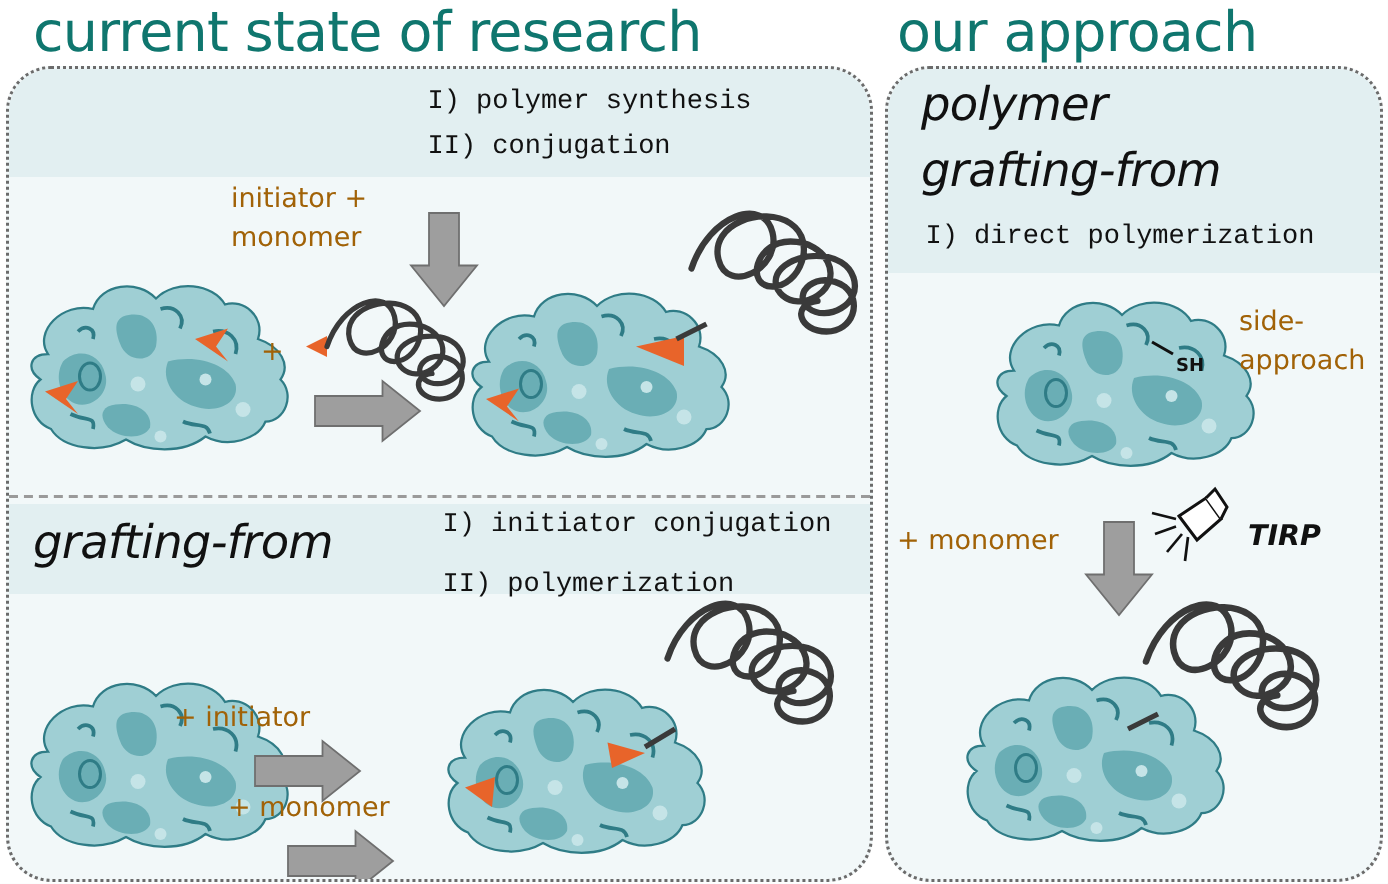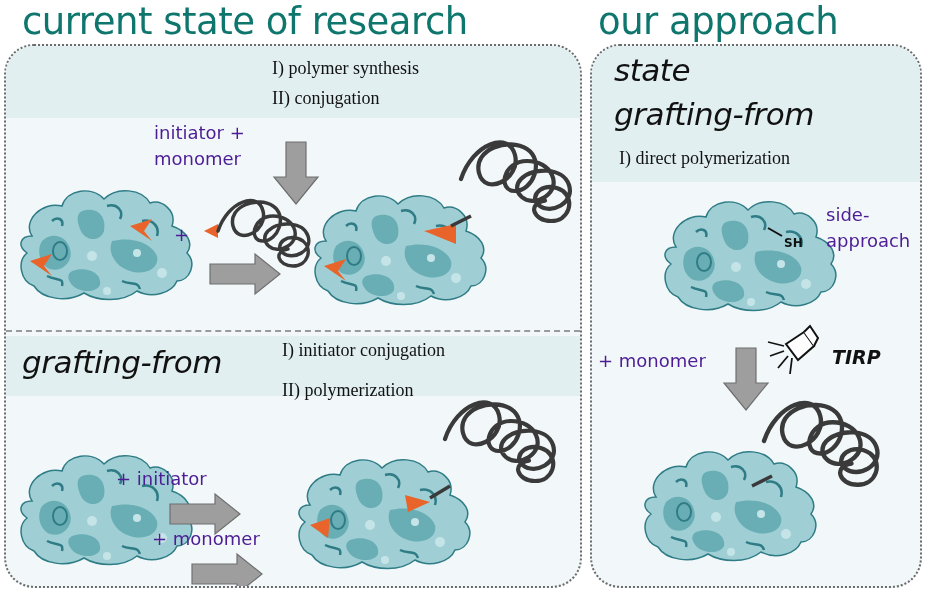--- a/index.html
+++ b/index.html
@@ -2,22 +2,22 @@
 <html><head>
 <meta charset="utf-8">
 <style>
   html, body { margin:0; padding:0; background:#ffffff; }
   body { width:925px; height:589px; position:relative; overflow:hidden; font-family:"DejaVu Sans", sans-serif; color:#111; }
   .abs { position:absolute; }
   .section-title { font-family:"DejaVu Sans", sans-serif; font-weight:normal; font-size:37px; letter-spacing:-0.5px; color:#0f766e; white-space:nowrap; }
   .panel { position:absolute; border:2px dotted #6b6b6b; border-radius:30px; background:#f2f8f9; overflow:hidden; }
   .band { position:absolute; left:0; right:0; background:#e2eff1; }
   .method { font-family:"DejaVu Sans", sans-serif; font-style:italic; font-size:31px; color:#111; white-space:nowrap; letter-spacing:-0.5px; }
-  .step { font-family:Liberation Serif, serif; font-size:18px; color:#111; white-space:nowrap; line-height:28px; }
-  .label { font-family:"DejaVu Sans", sans-serif; font-size:18px; color:#4c1d95; white-space:nowrap; line-height:26px; }
+  .step { font-family:Liberation Mono, monospace; font-size:18px; color:#111; white-space:nowrap; line-height:28px;margin-left:13px; }
+  .label { font-family:"DejaVu Sans", sans-serif; font-size:18px; color:#a16207; white-space:nowrap; line-height:26px; }
   .divider { position:absolute; left:0; right:0; border-top:2px dashed #9a9a9a; }
   svg { position:absolute; overflow:visible; }
 </style>
 </head>
 <body>
 
 <svg width="0" height="0" style="position:absolute">
   <defs>
     <g id="protein">
       <path d="M20,55 C10,40 30,20 50,25 C55,8 80,5 92,18 C105,5 130,8 138,22 C150,18 165,30 160,45 C175,50 182,62 175,72 C185,82 178,100 165,100 C160,112 140,118 125,110 C110,122 85,120 72,112 C55,122 30,118 22,105 C8,100 5,80 15,72 C5,65 8,55 20,55 Z" fill="#9fcfd4" stroke="#2f7c86" stroke-width="1.5"></path>
@@ -113,23 +113,23 @@
   <svg style="left:424px; top:340px;" width="130" height="120">
     <line x1="0" y1="112" x2="20" y2="100" stroke="#3a3a3a" stroke-width="3.5"></line>
     <use href="#coil" transform="translate(15,5) scale(1.2)"></use>
   </svg>
 </div>
 
 <div class="abs section-title" style="left:598px; top:0px;">our approach</div>
 
 <div class="panel" style="left:590px; top:44px; width:328px; height:540px;">
   <div class="band" style="top:0; height:136px;"></div>
-  <div class="abs method" style="left:22px; top:6px;">state</div>
+  <div class="abs method" style="left:22px; top:6px;">polymer</div>
   <div class="abs method" style="left:22px; top:50px;">grafting-from</div>
-  <div class="abs step" style="left:27px; top:98px;">I) direct polymerization</div>
+  <div class="abs step" style="left:12px; top:98px;">I) direct polymerization</div>
 
   <svg style="left:64px; top:146px;" width="190" height="130">
     <use href="#protein"></use>
     <line x1="112" y1="36" x2="126" y2="44" stroke="#111" stroke-width="2"></line>
   </svg>
   <div class="abs" style="left:192px; top:190px; font-family:'DejaVu Sans', sans-serif; font-weight:bold; font-size:12px;">SH</div>
   <div class="abs label" style="left:234px; top:156px;">side-</div>
   <div class="abs label" style="left:234px; top:182px;">approach</div>
 
   <div class="abs label" style="left:6px; top:302px;">+ monomer</div>

